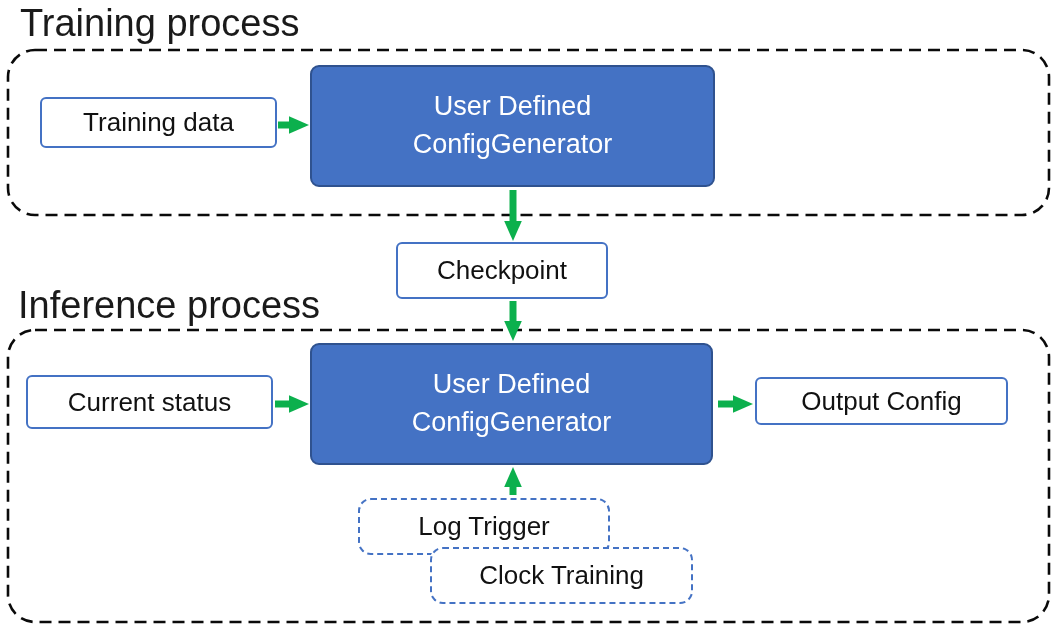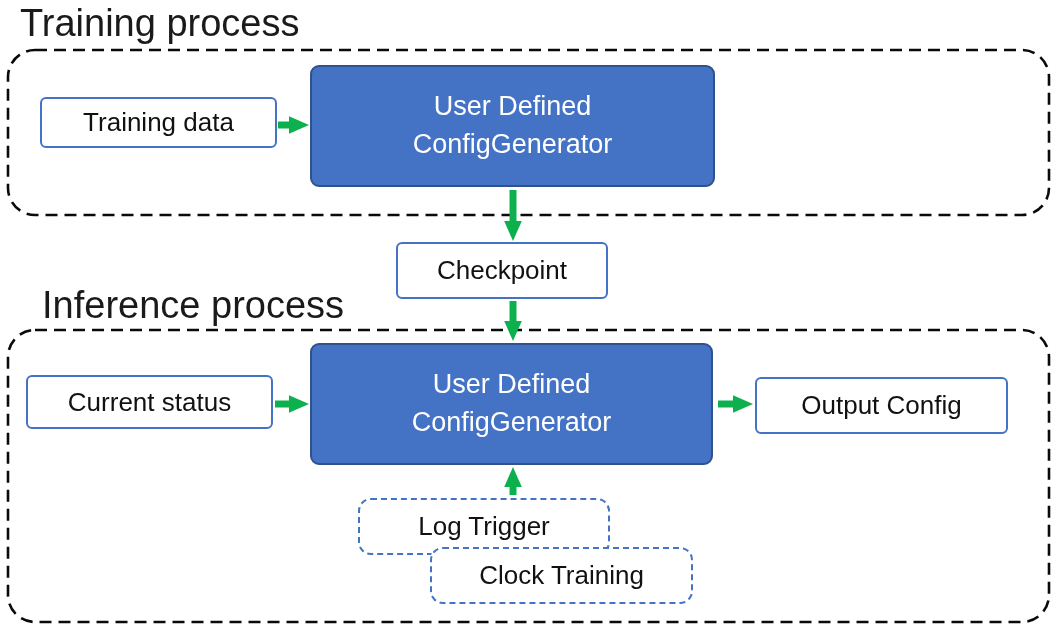--- a/index.html
+++ b/index.html
@@ -83,21 +83,21 @@
   <line class="arrow" x1="278" y1="125" x2="293" y2="125" marker-end="url(#ah)"></line>
   <line class="arrow" x1="513" y1="190" x2="513" y2="225" marker-end="url(#ah)"></line>
   <line class="arrow" x1="513" y1="301" x2="513" y2="325" marker-end="url(#ah)"></line>
   <line class="arrow" x1="275" y1="404" x2="293" y2="404" marker-end="url(#ah)"></line>
   <line class="arrow" x1="718" y1="404" x2="737" y2="404" marker-end="url(#ah)"></line>
   <line class="arrow" x1="513" y1="495" x2="513" y2="483" marker-end="url(#ah)"></line>
 </svg>
 
 <div class="section-label" style="left:20px; top:2px;">Training process</div>
 
-<div class="section-label" style="left:18px; top:284px;margin-left:24px;">Inference process</div>
+<div class="section-label" style="left:18px; top:284px;">Inference process</div>
 
 <div class="node" style="left:40px; top:97px; width:237px; height:51px;">
   <span>Training data</span>
 </div>
 
 <div class="node blue-node" style="left:310px; top:65px; width:405px; height:122px;">
   <span>User Defined</span>
   <span>ConfigGenerator</span>
 </div>
 
@@ -107,21 +107,21 @@
 
 <div class="node" style="left:26px; top:375px; width:247px; height:54px;">
   <span>Current status</span>
 </div>
 
 <div class="node blue-node" style="left:310px; top:343px; width:403px; height:122px;">
   <span>User Defined</span>
   <span>ConfigGenerator</span>
 </div>
 
-<div class="node" style="left:755px; top:377px; width:253px; height:57px;">
+<div class="node" style="left:755px; top:377px; width:253px; height:48px;">
   <span>Output Config</span>
 </div>
 
 <div class="node dashed-node" style="left:358px; top:498px; width:252px; height:57px; z-index:2;text-align:center;">
   <span>Log Trigger</span>
 </div>
 
 <div class="node dashed-node" style="left:430px; top:547px; width:263px; height:57px; z-index:3;">
   <span>Clock Training</span>
 </div>

